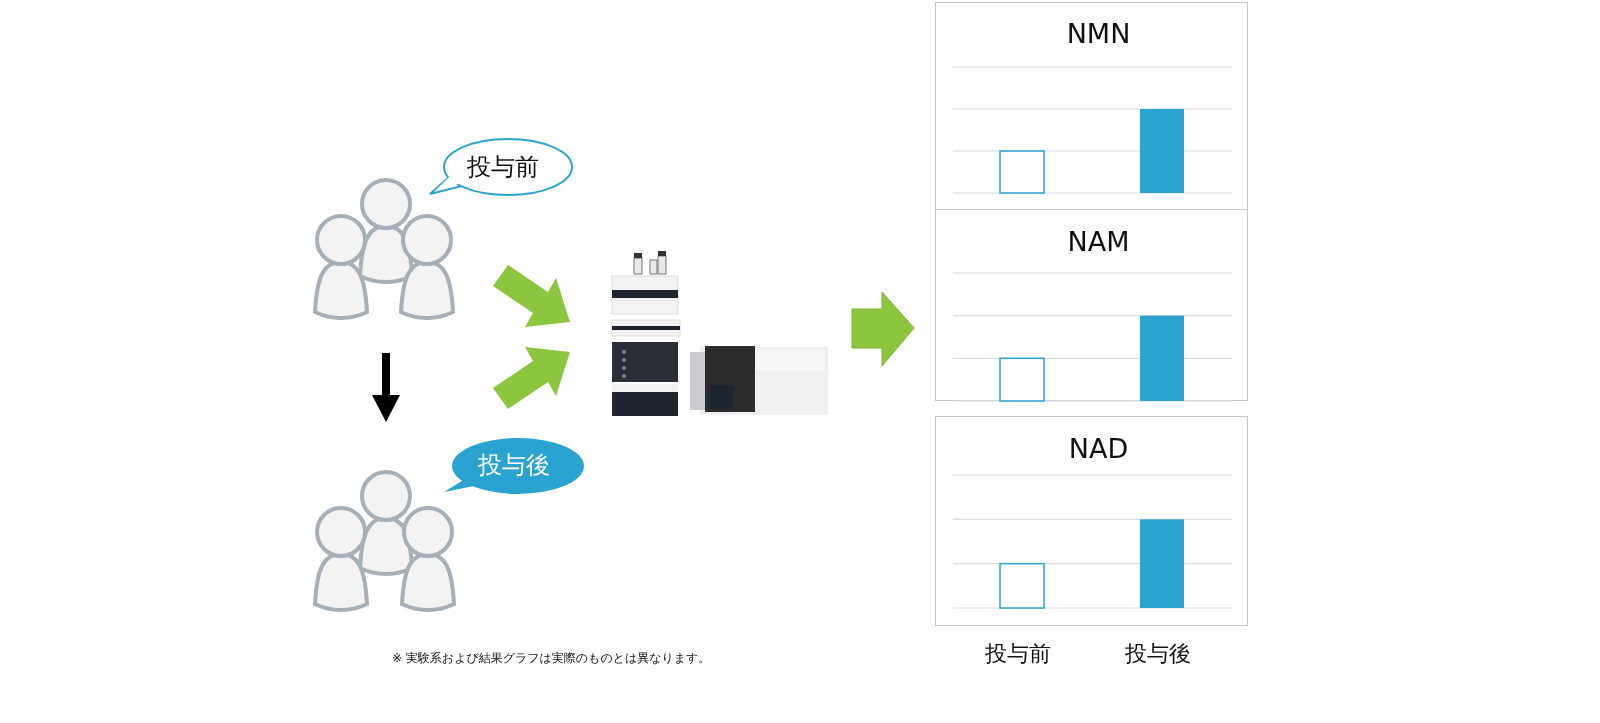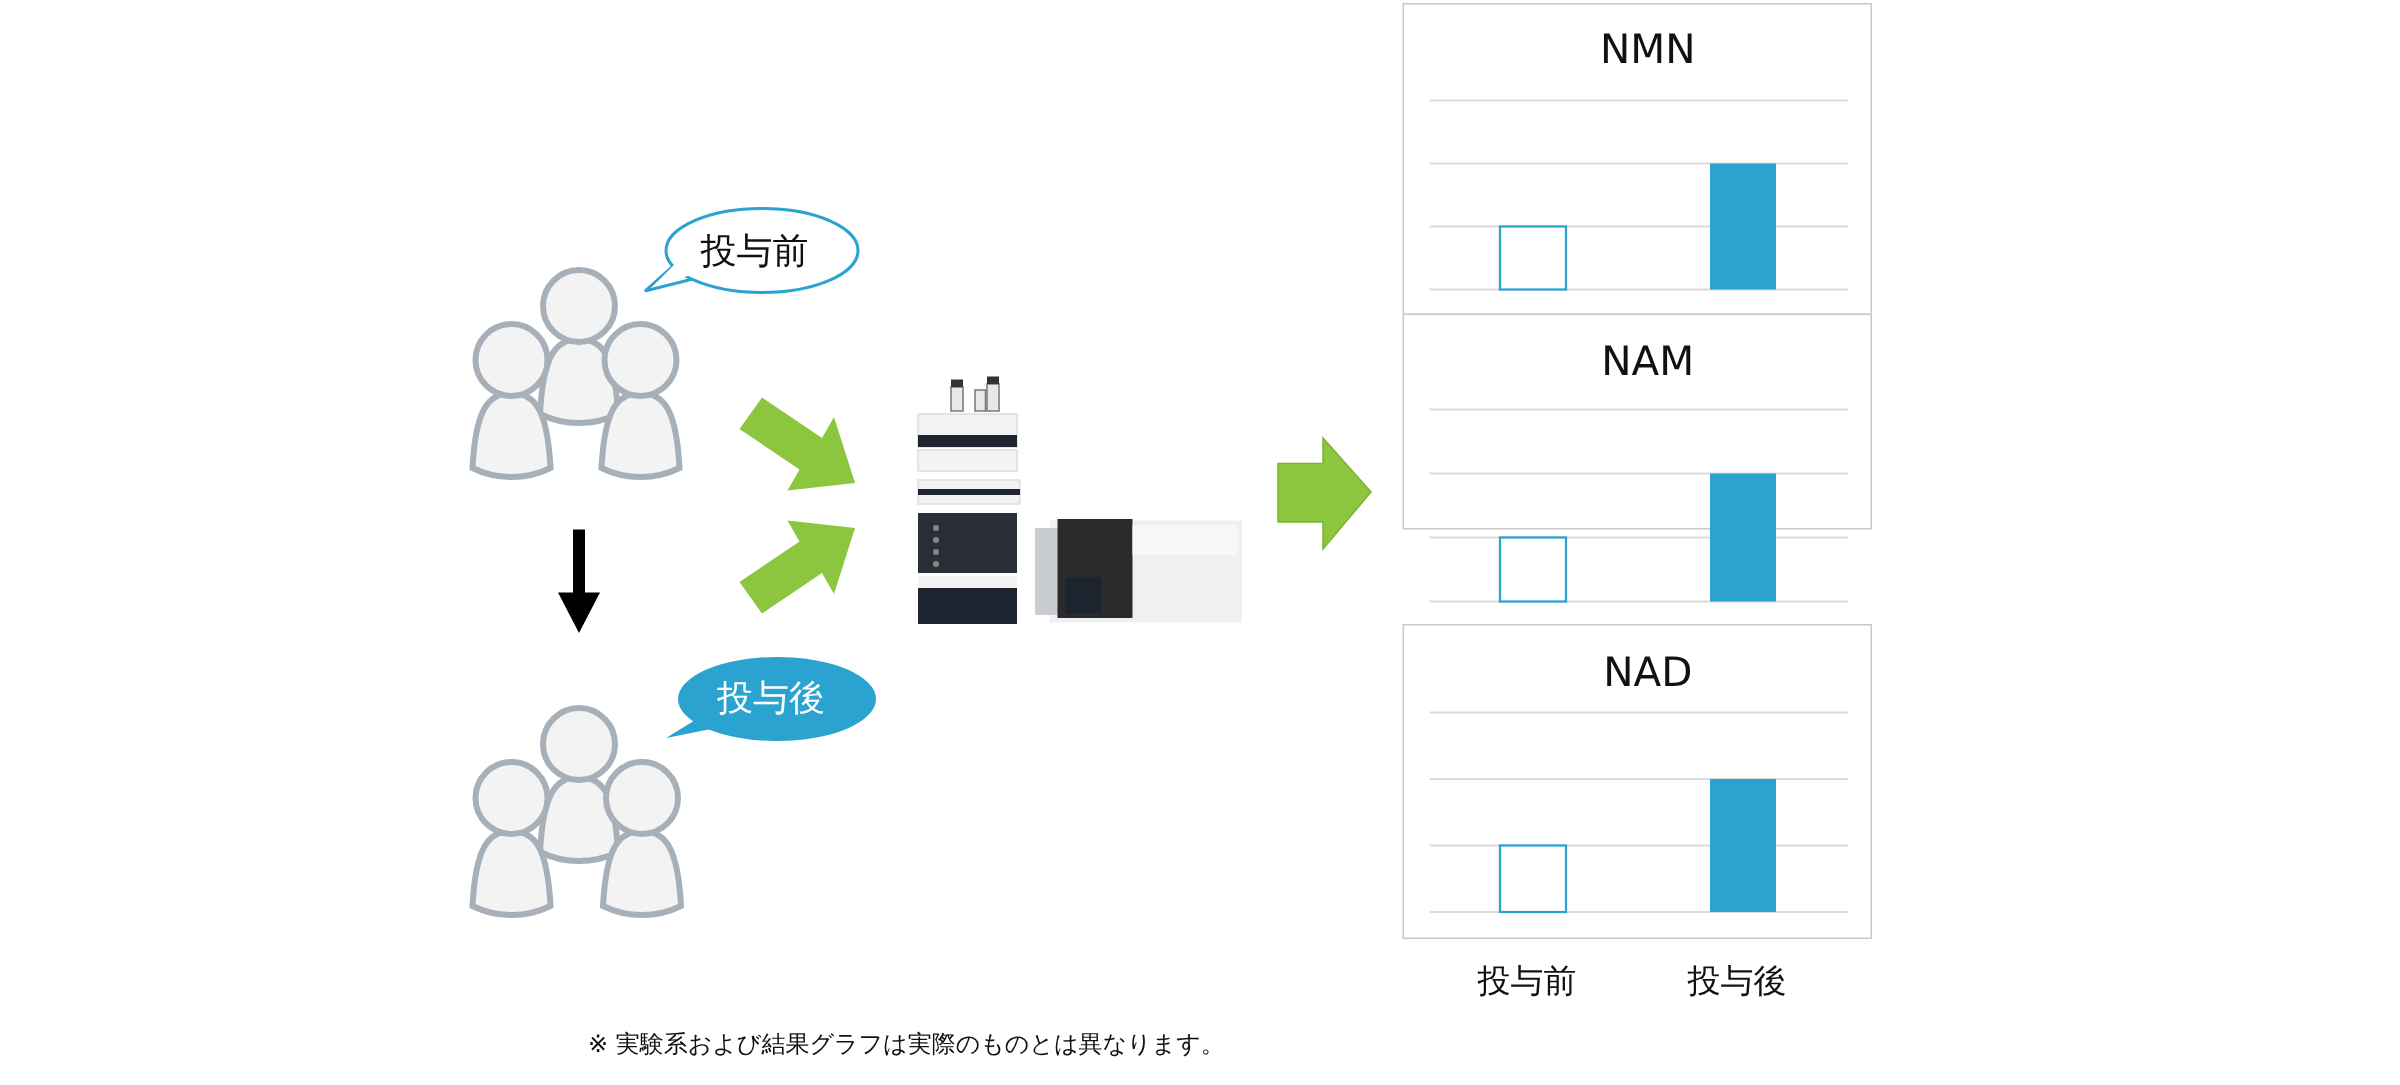--- a/index.html
+++ b/index.html
@@ -9,21 +9,21 @@
 
   
   .bubble-text { position:absolute; font-size:24px; line-height:1; white-space:nowrap; }
 
   
   .panel { position:absolute; left:935px; width:313px; background:#fff;
            border:1px solid #c8c8c8; box-sizing:border-box; }
   .panel-title { position:absolute; left:14px; right:0; text-align:center;
                  font-size:27px; color:#111; }
   .cat-label { position:absolute; font-size:22px; color:#111; white-space:nowrap; }
-  .footnote { position:absolute; left:392px; top:686px; font-size:16px; color:#111; white-space:nowrap; }
+  .footnote { position:absolute; left:392px; top:650px; font-size:12px; color:#111; white-space:nowrap; }
 </style>
 </head>
 <body>
 
 <svg class="abs" style="left:0;top:0" width="1600" height="723">
   <defs>
     <g id="person">
       <path d="M-26,58 C-24,20 -16,8 0,8 C16,8 24,20 26,58 C10,66 -10,66 -26,58 Z"></path>
       <circle cx="0" cy="-14" r="24"></circle>
     </g>
@@ -108,21 +108,21 @@
   <div class="panel-title" style="top:15px">NMN</div>
   <svg class="chart-svg" width="313" height="208" style="position:absolute;left:0;top:0">
       <line x1="17" x2="296" y1="190" y2="190" stroke="#dcdcdc" stroke-width="1.2"></line>
       <line x1="17" x2="296" y1="148" y2="148" stroke="#dcdcdc" stroke-width="1.2"></line>
       <line x1="17" x2="296" y1="106" y2="106" stroke="#dcdcdc" stroke-width="1.2"></line>
       <line x1="17" x2="296" y1="64" y2="64" stroke="#dcdcdc" stroke-width="1.2"></line>
       <rect x="64" y="148" width="44" height="42" fill="#ffffff" stroke="#2aa3d0" stroke-width="1.5"></rect>
       <rect x="204" y="106" width="44" height="84" fill="#2aa3d0"></rect>
     </svg>
 </div>
-<div class="panel" style="top:209px;height:144px">
+<div class="panel" style="top:209px;height:192px">
   <div class="panel-title" style="top:16px">NAM</div>
   <svg class="chart-svg" width="313" height="208" style="position:absolute;left:0;top:0">
       <line x1="17" x2="296" y1="191" y2="191" stroke="#dcdcdc" stroke-width="1.2"></line>
       <line x1="17" x2="296" y1="148.33333333333334" y2="148.33333333333334" stroke="#dcdcdc" stroke-width="1.2"></line>
       <line x1="17" x2="296" y1="105.66666666666667" y2="105.66666666666667" stroke="#dcdcdc" stroke-width="1.2"></line>
       <line x1="17" x2="296" y1="63" y2="63" stroke="#dcdcdc" stroke-width="1.2"></line>
       <rect x="64" y="148.33333333333334" width="44" height="42.66666666666666" fill="#ffffff" stroke="#2aa3d0" stroke-width="1.5"></rect>
       <rect x="204" y="105.66666666666667" width="44" height="85.33333333333333" fill="#2aa3d0"></rect>
     </svg>
 </div>

